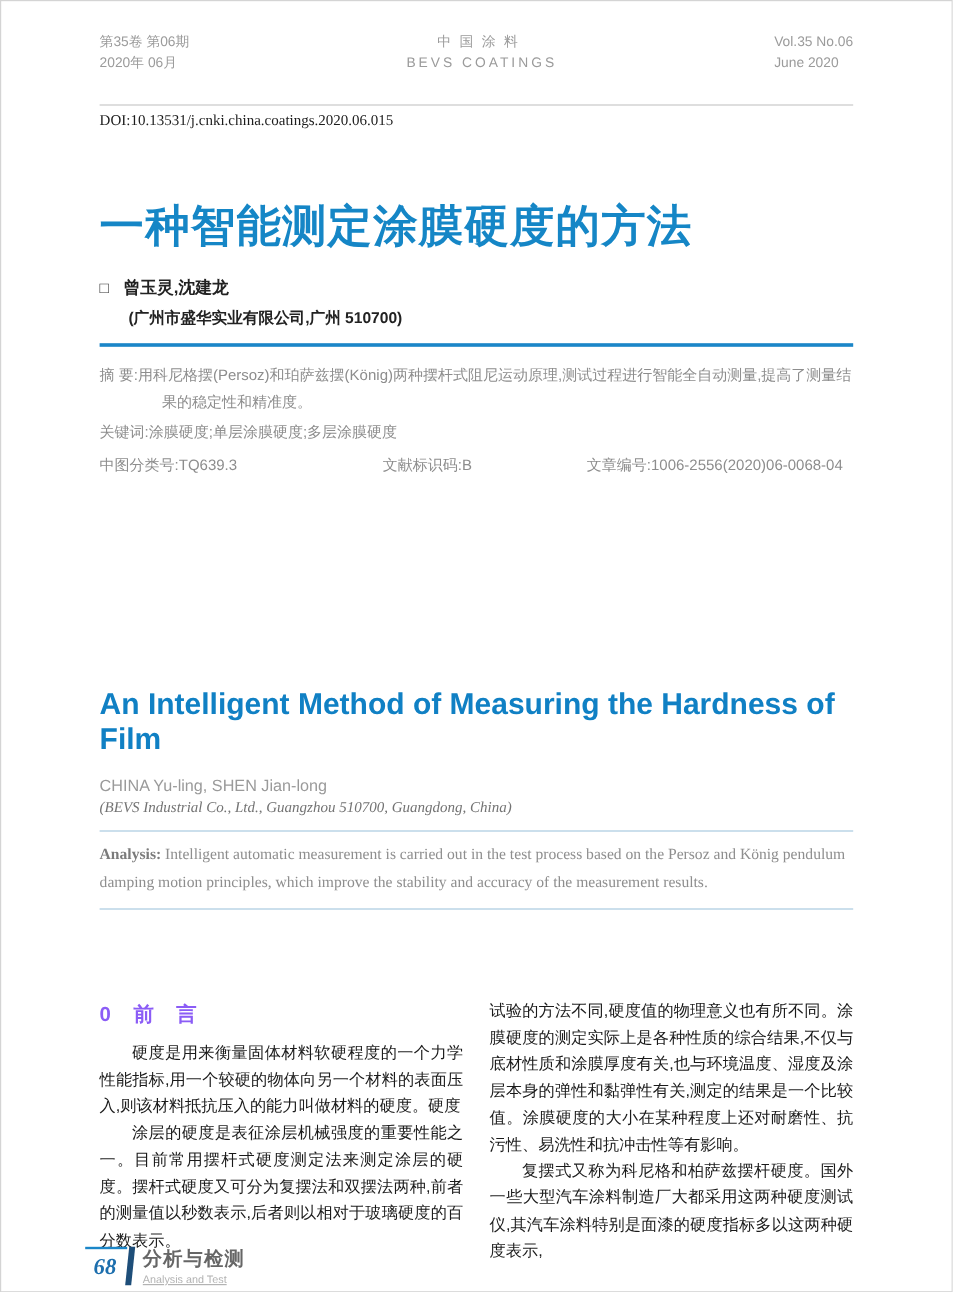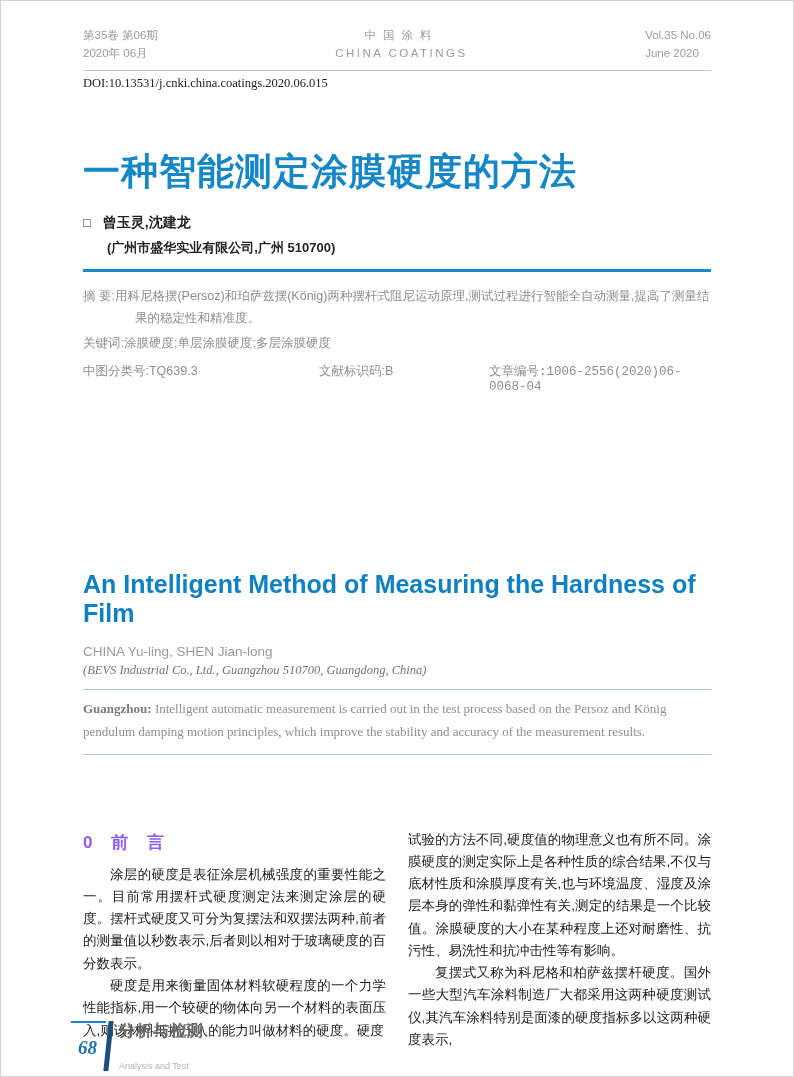--- a/index.html
+++ b/index.html
@@ -14,21 +14,21 @@
     padding: 0 82px;
     overflow: hidden;
   }
 
   
   .jheader {
     display: flex;
     justify-content: space-between;
     align-items: flex-start;
     padding-top: 26px;
-    padding-bottom: 7px;
+    padding-bottom: 24px;
     border-bottom: 1px solid #c9c9c9;
     color: #9b9b9b;
     font-size: 11.5px;
     line-height: 1.55;
   }
   .jheader .col-left { text-align: left; }
   .jheader .col-center { text-align: center; }
   .jheader .col-right { text-align: left; }
   .journal-cn { letter-spacing: 7px; }
   .journal-en { letter-spacing: 2.5px; }
@@ -81,21 +81,21 @@
   .abs-cn .hang { padding-left: 52px; text-indent: -52px; }
   .abs-cn .kw { margin-top: 2px; }
   .meta-row {
     display: flex;
     margin-top: 9px;
     color: #8d8d8d;
     font-size: 12.5px;
   }
   .meta-row .m1 { width: 236px; }
   .meta-row .m2 { width: 170px; }
-  .meta-row .m3 { flex: 1; font-family: Liberation Mono, monospace; }
+  .meta-row .m3 { flex: 1; }
 
   
   .title-en {
     margin-top: 176px;
     font-size: 25px;
     font-weight: bold;
     color: #1080c4;
   }
   .authors-en {
     margin-top: 16px;
@@ -168,35 +168,35 @@
     background: #1e4e79;
     transform: skewX(-6deg);
   }
   .pf-section {
     padding-left: 8px;
     display: flex;
     flex-direction: column;
     justify-content: center;
   }
   .pf-cn { font-size: 16px; font-weight: bold; color: #666; letter-spacing: 1px; }
-  .pf-en { font-size: 9px; color: #b3b3b3; margin-top: 19px; }
+  .pf-en { font-size: 9px; color: #b3b3b3; margin-top: 1px; text-decoration: underline; }
 </style>
 </head>
 <body>
 
 <div class="page">
 
   <div class="jheader">
     <div class="col-left">
       <div>第35卷 第06期</div>
       <div>2020年 06月</div>
     </div>
     <div class="col-center">
       <div class="journal-cn">中国涂料</div>
-      <div class="journal-en">CHINA COATINGS</div>
+      <div class="journal-en">BEVS COATINGS</div>
     </div>
     <div class="col-right">
       <div>Vol.35 No.06</div>
       <div>June 2020</div>
     </div>
   </div>
   <div class="doi-line">DOI:10.13531/j.cnki.china.coatings.2020.06.015</div>
 
   <h1 class="title-cn">一种智能测定涂膜硬度的方法</h1>
   <div class="authors-cn">
@@ -213,28 +213,28 @@
   <div class="meta-row">
     <span class="m1">中图分类号:TQ639.3</span>
     <span class="m2">文献标识码:B</span>
     <span class="m3">文章编号:1006-2556(2020)06-0068-04</span>
   </div>
 
   <h2 class="title-en">An Intelligent Method of Measuring the Hardness of Film</h2>
   <div class="authors-en">CHINA Yu-ling, SHEN Jian-long</div>
   <div class="affil-en">(BEVS Industrial Co., Ltd., Guangzhou 510700, Guangdong, China)</div>
   <div class="abs-en-box">
-    <div><b>Guangzhou:</b><span> Intelligent automatic measurement is carried out in the test process based on the Persoz and König pendulum damping motion principles, which improve the stability and accuracy of the measurement results.</span></div>
+    <div><b>Analysis:</b><span> Intelligent automatic measurement is carried out in the test process based on the Persoz and König pendulum damping motion principles, which improve the stability and accuracy of the measurement results.</span></div>
   </div>
 
   <div class="body-cols">
     <div class="col">
       <div class="sec-heading">0 前 言</div>
+      <p class="indent">硬度是用来衡量固体材料软硬程度的一个力学性能指标,用一个较硬的物体向另一个材料的表面压入,则该材料抵抗压入的能力叫做材料的硬度。硬度</p>
       <p class="indent">涂层的硬度是表征涂层机械强度的重要性能之一。目前常用摆杆式硬度测定法来测定涂层的硬度。摆杆式硬度又可分为复摆法和双摆法两种,前者的测量值以秒数表示,后者则以相对于玻璃硬度的百分数表示。</p>
-      <p class="indent">硬度是用来衡量固体材料软硬程度的一个力学性能指标,用一个较硬的物体向另一个材料的表面压入,则该材料抵抗压入的能力叫做材料的硬度。硬度</p>
     </div>
     <div class="col">
       <p class="cont">试验的方法不同,硬度值的物理意义也有所不同。涂膜硬度的测定实际上是各种性质的综合结果,不仅与底材性质和涂膜厚度有关,也与环境温度、湿度及涂层本身的弹性和黏弹性有关,测定的结果是一个比较值。涂膜硬度的大小在某种程度上还对耐磨性、抗污性、易洗性和抗冲击性等有影响。</p>
       <p class="indent">复摆式又称为科尼格和柏萨兹摆杆硬度。国外一些大型汽车涂料制造厂大都采用这两种硬度测试仪,其汽车涂料特别是面漆的硬度指标多以这两种硬度表示,</p>
     </div>
   </div>
 
   <div class="pagefoot">
     <div class="pf-num">68</div>
     <div class="pf-bar"></div>

